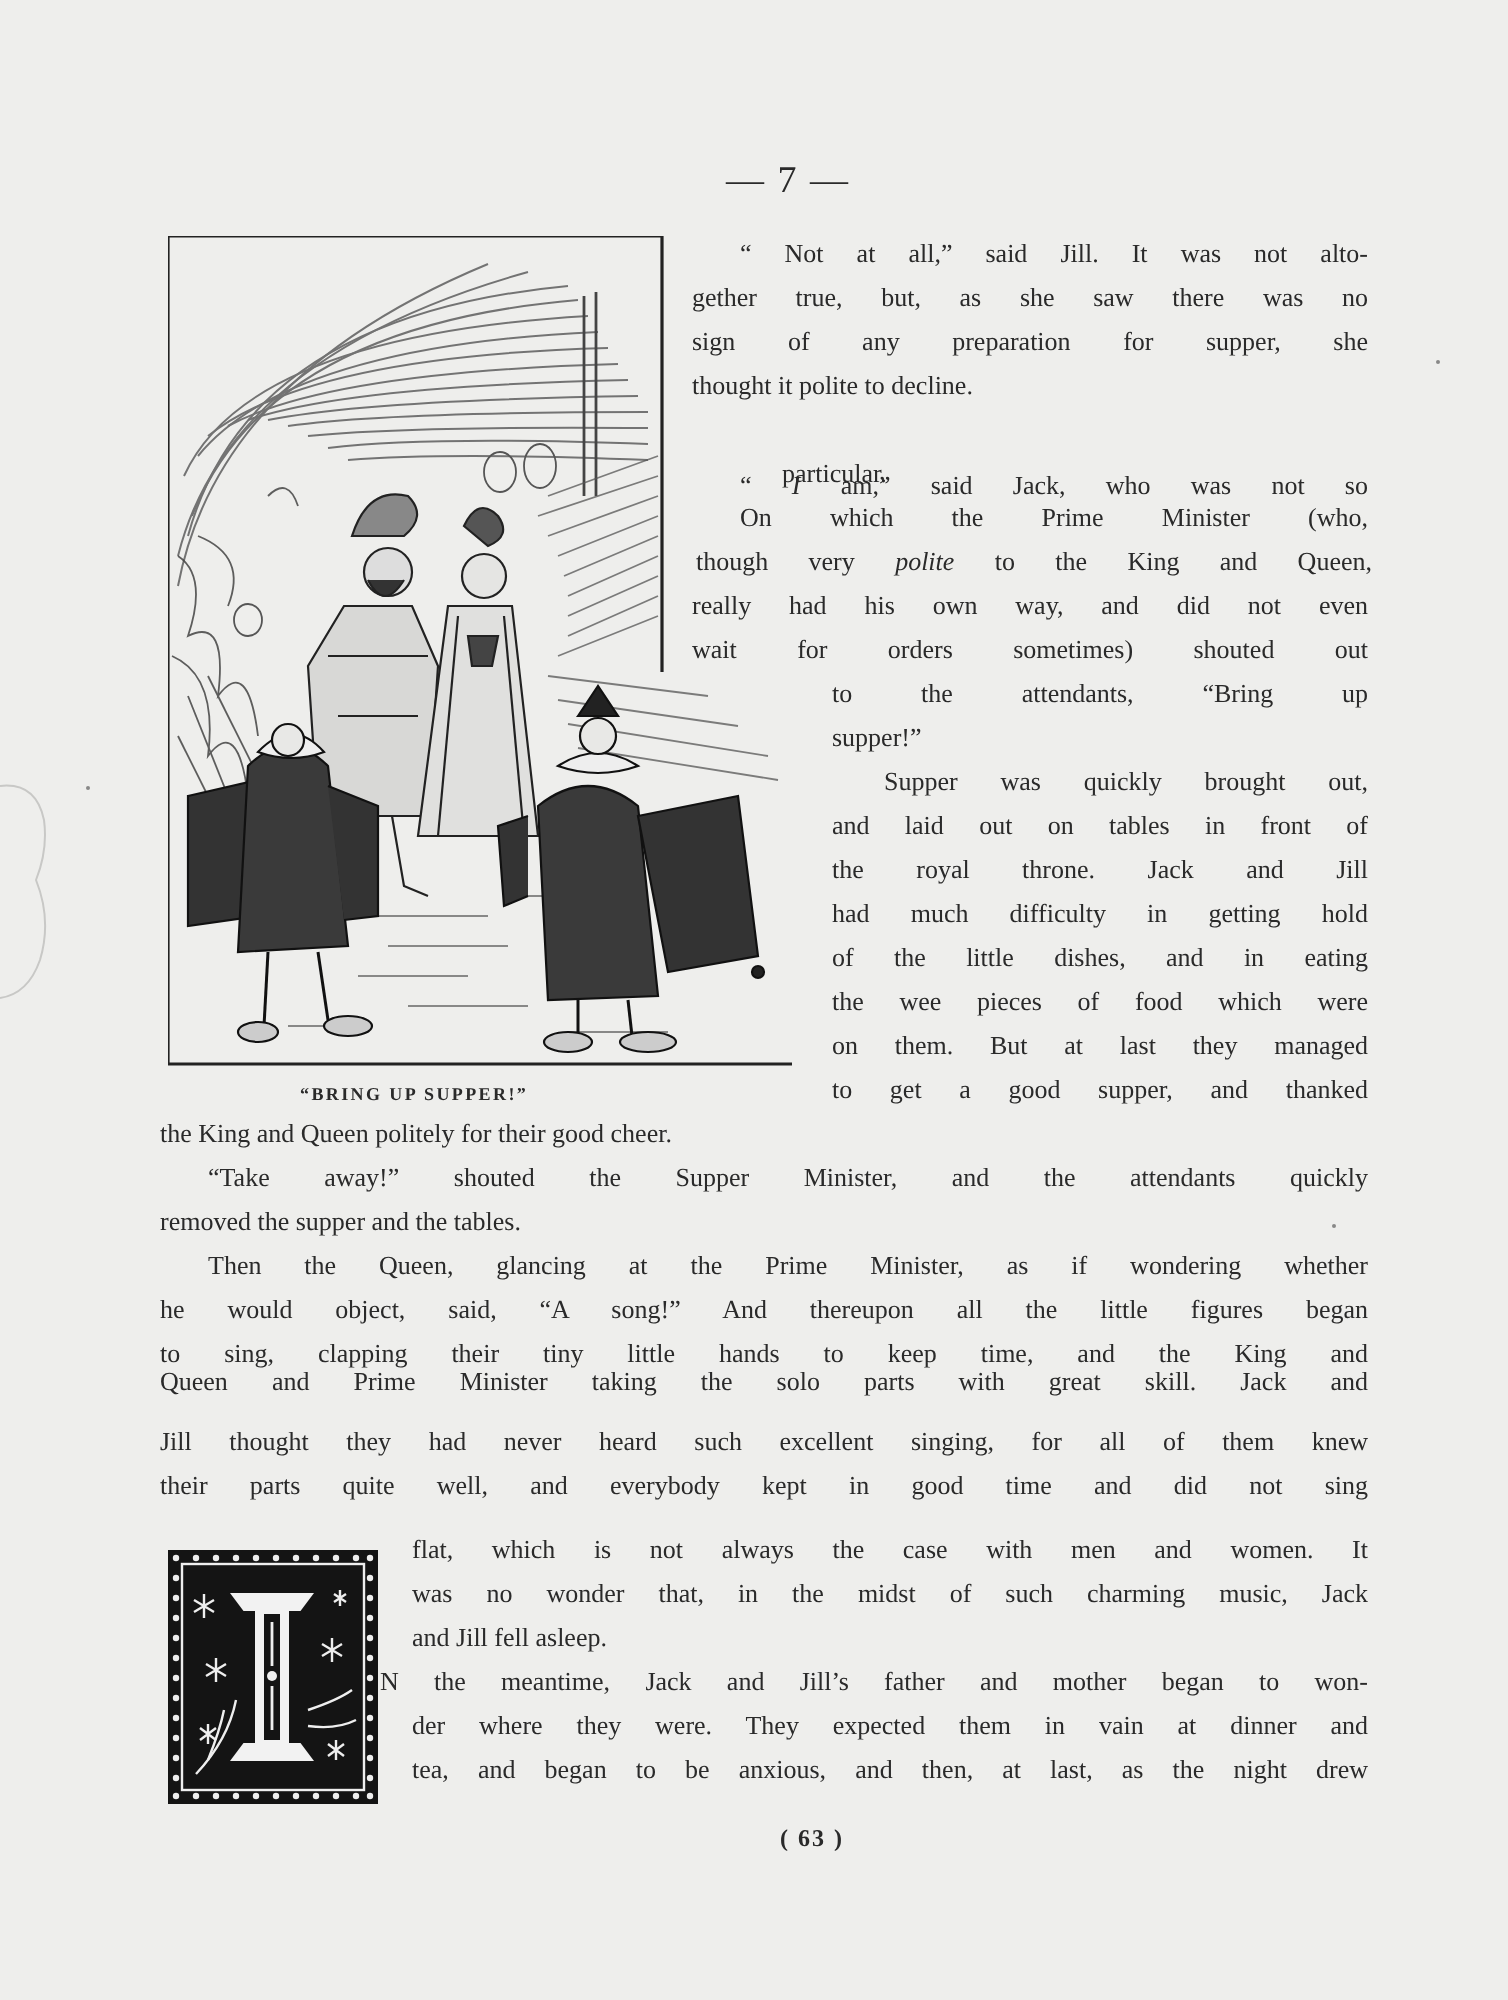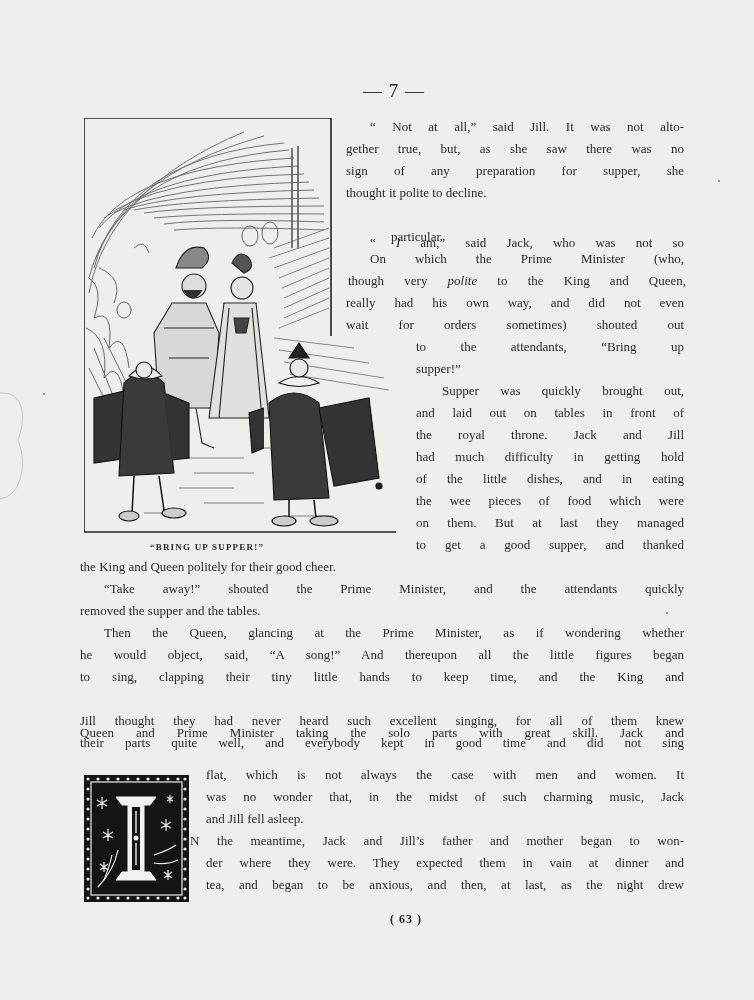--- a/index.html
+++ b/index.html
@@ -184,26 +184,26 @@
     <div class="line" style="left:416px; top:424px; width:268px;">the royal throne.  Jack and Jill</div>
     <div class="line" style="left:416px; top:446px; width:268px;">had much difficulty in getting hold</div>
     <div class="line" style="left:416px; top:468px; width:268px;">of the little dishes, and in eating</div>
     <div class="line" style="left:416px; top:490px; width:268px;">the wee pieces of food which were</div>
     <div class="line" style="left:416px; top:512px; width:268px;">on them.  But at last they managed</div>
     <div class="line" style="left:416px; top:534px; width:268px;">to get a good supper, and thanked</div>
   </div>
 
   <div>
     <div class="line last" style="left:80px; top:556px; width:604px;">the King and Queen politely for their good cheer.</div>
-    <div class="line" style="left:104px; top:578px; width:580px;">“Take away!” shouted the Prime Minister, and the attendants quickly</div>
+    <div class="line" style="left:104px; top:578px; width:580px;">“Take away!” shouted the Supper Minister, and the attendants quickly</div>
     <div class="line last" style="left:80px; top:600px; width:604px;">removed the supper and the tables.</div>
     <div class="line" style="left:104px; top:622px; width:580px;">Then the Queen, glancing at the Prime Minister, as if wondering whether</div>
     <div class="line" style="left:80px; top:644px; width:604px;">he would object, said, “A song!”  And thereupon all the little figures began</div>
     <div class="line" style="left:80px; top:666px; width:604px;">to sing, clapping their tiny little hands to keep time, and the King and</div>
-    <div class="line" style="left:80px; top:722px; width:604px;">Queen and Prime Minister taking the solo parts with great skill.  Jack and</div>
+    <div class="line" style="left:80px; top:680px; width:604px;">Queen and Prime Minister taking the solo parts with great skill.  Jack and</div>
     <div class="line" style="left:80px; top:710px; width:604px;">Jill thought they had never heard such excellent singing, for all of them knew</div>
     <div class="line" style="left:80px; top:732px; width:604px;">their parts quite well, and everybody kept in good time and did not sing</div>
   </div>
 
   <svg class="dropcap" viewBox="0 0 105 127">
     <rect x="0" y="0" width="105" height="127" fill="#141414"></rect>
     <rect x="7" y="7" width="91" height="113" fill="none" stroke="#eee" stroke-width="1.2"></rect>
     <g fill="#eee">
       <circle cx="4" cy="4" r="1.6"></circle>
         <circle cx="14" cy="4" r="1.6"></circle>

